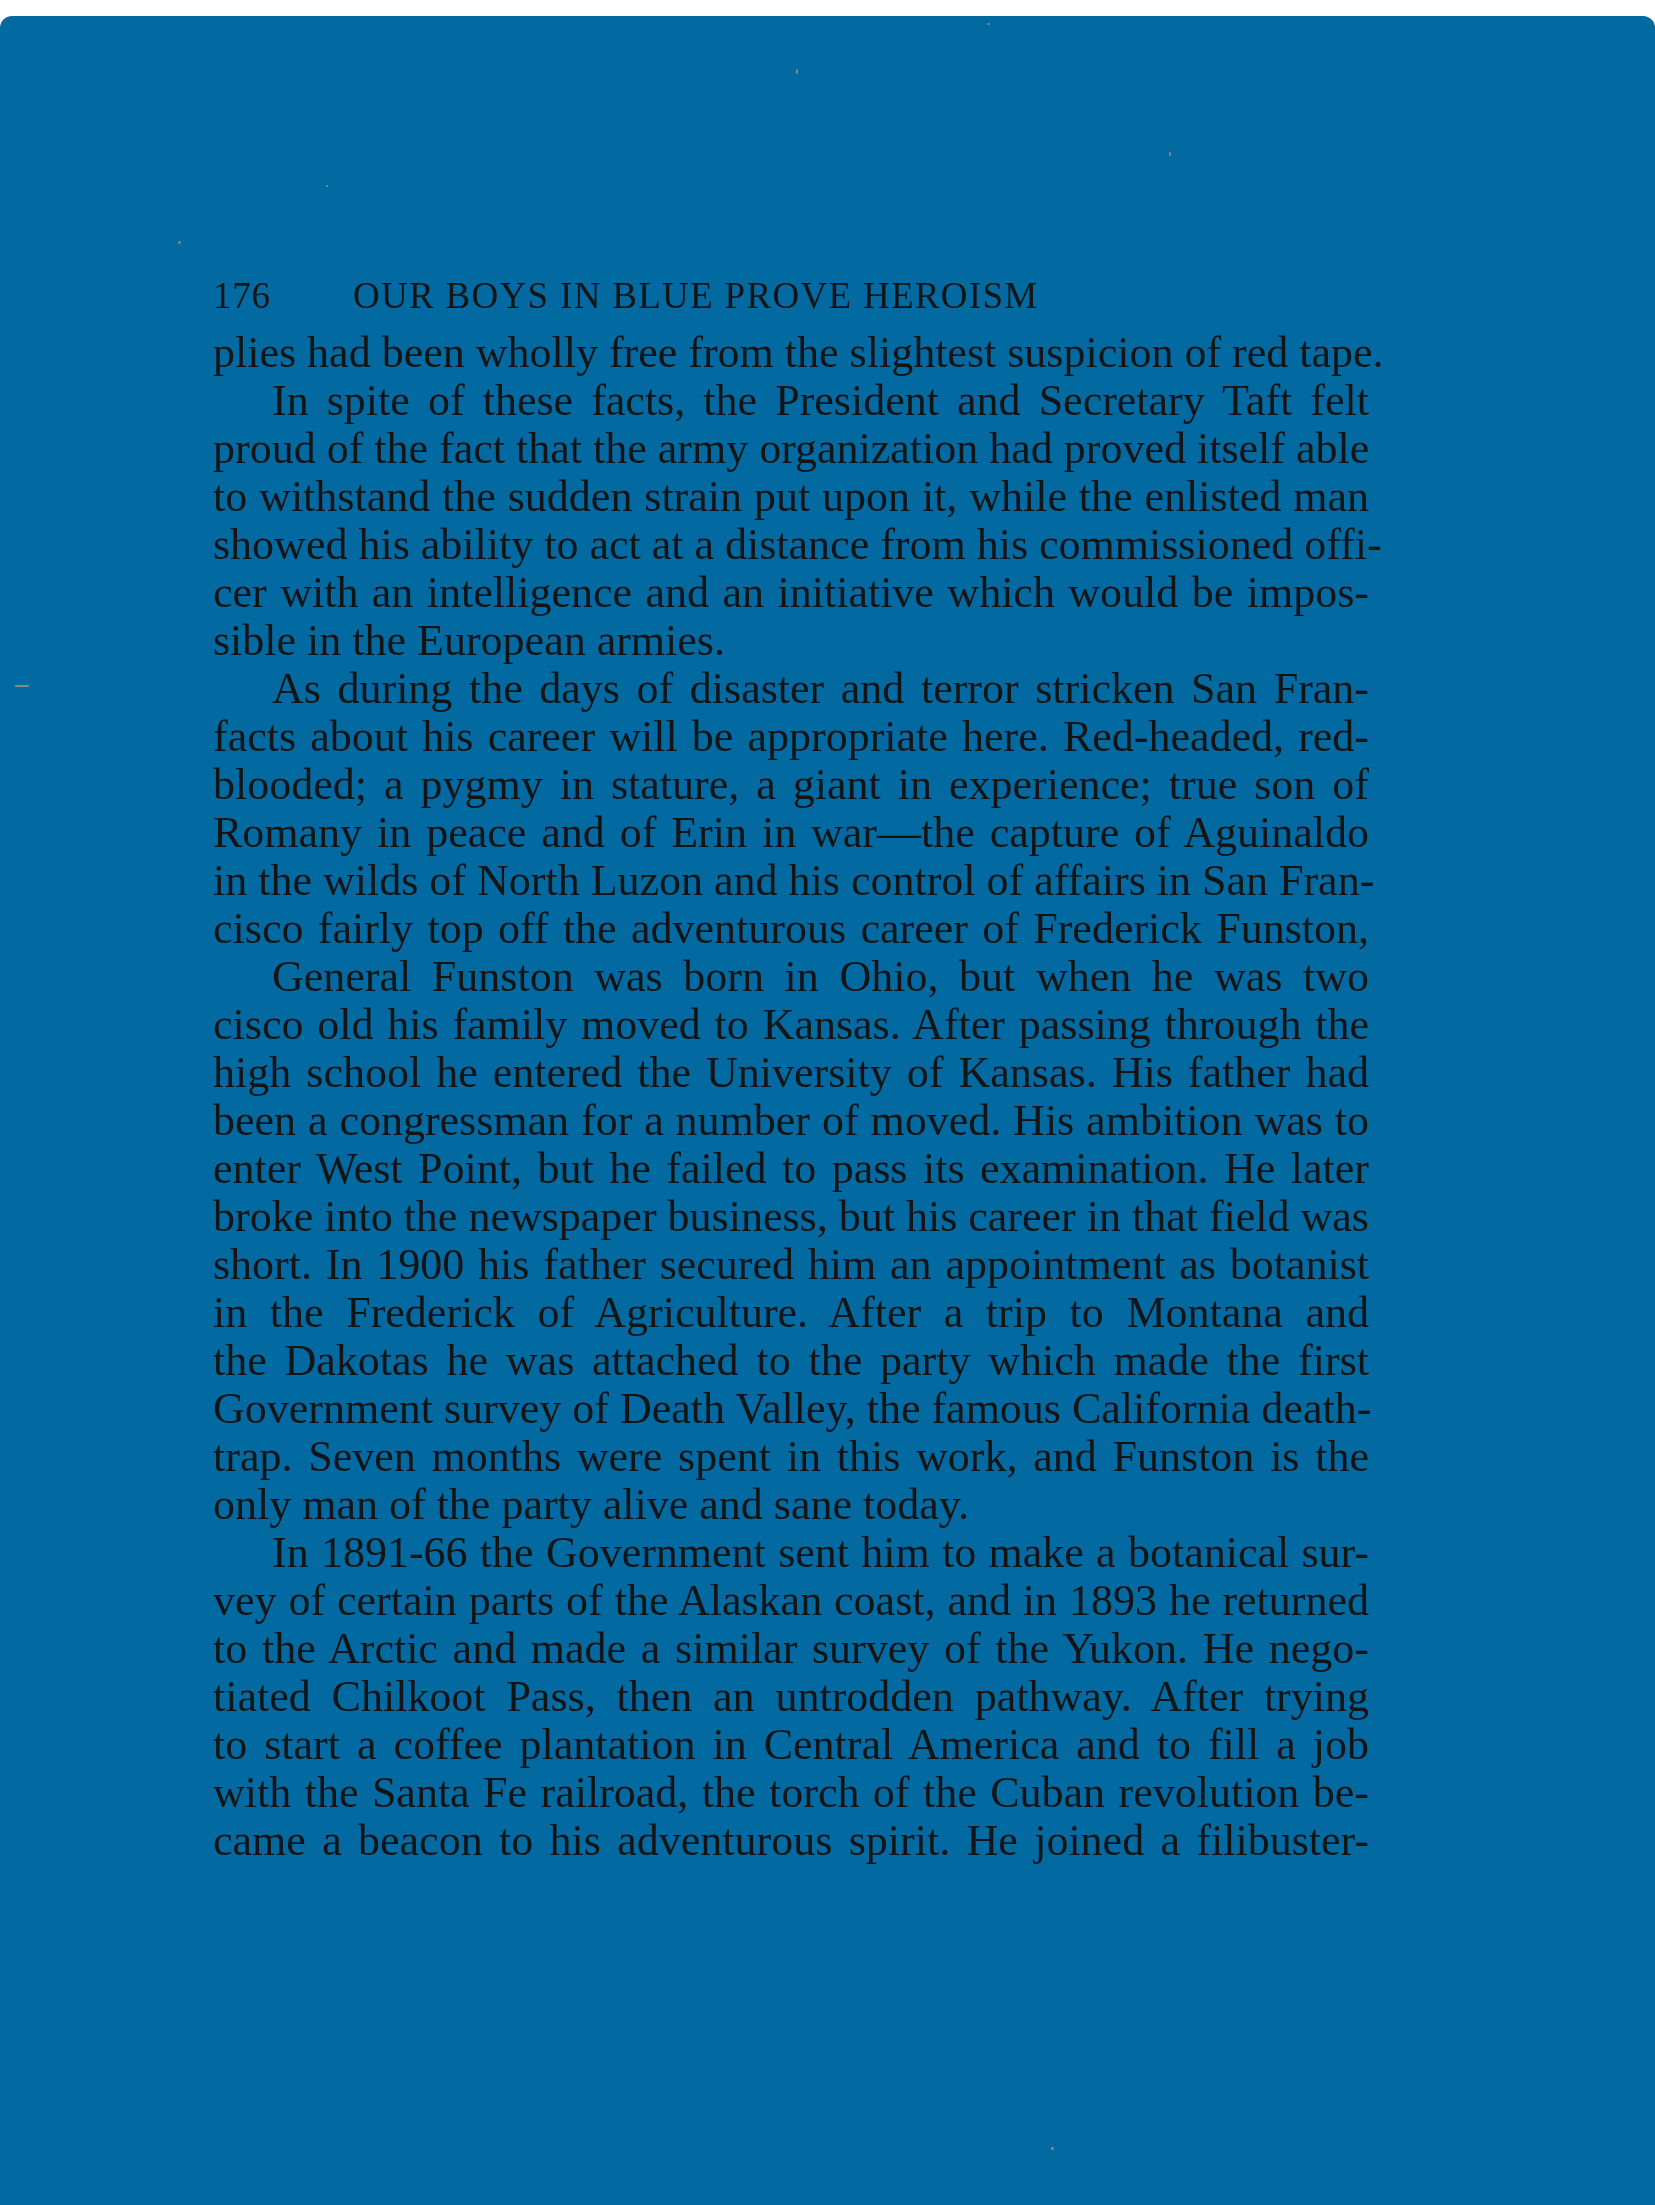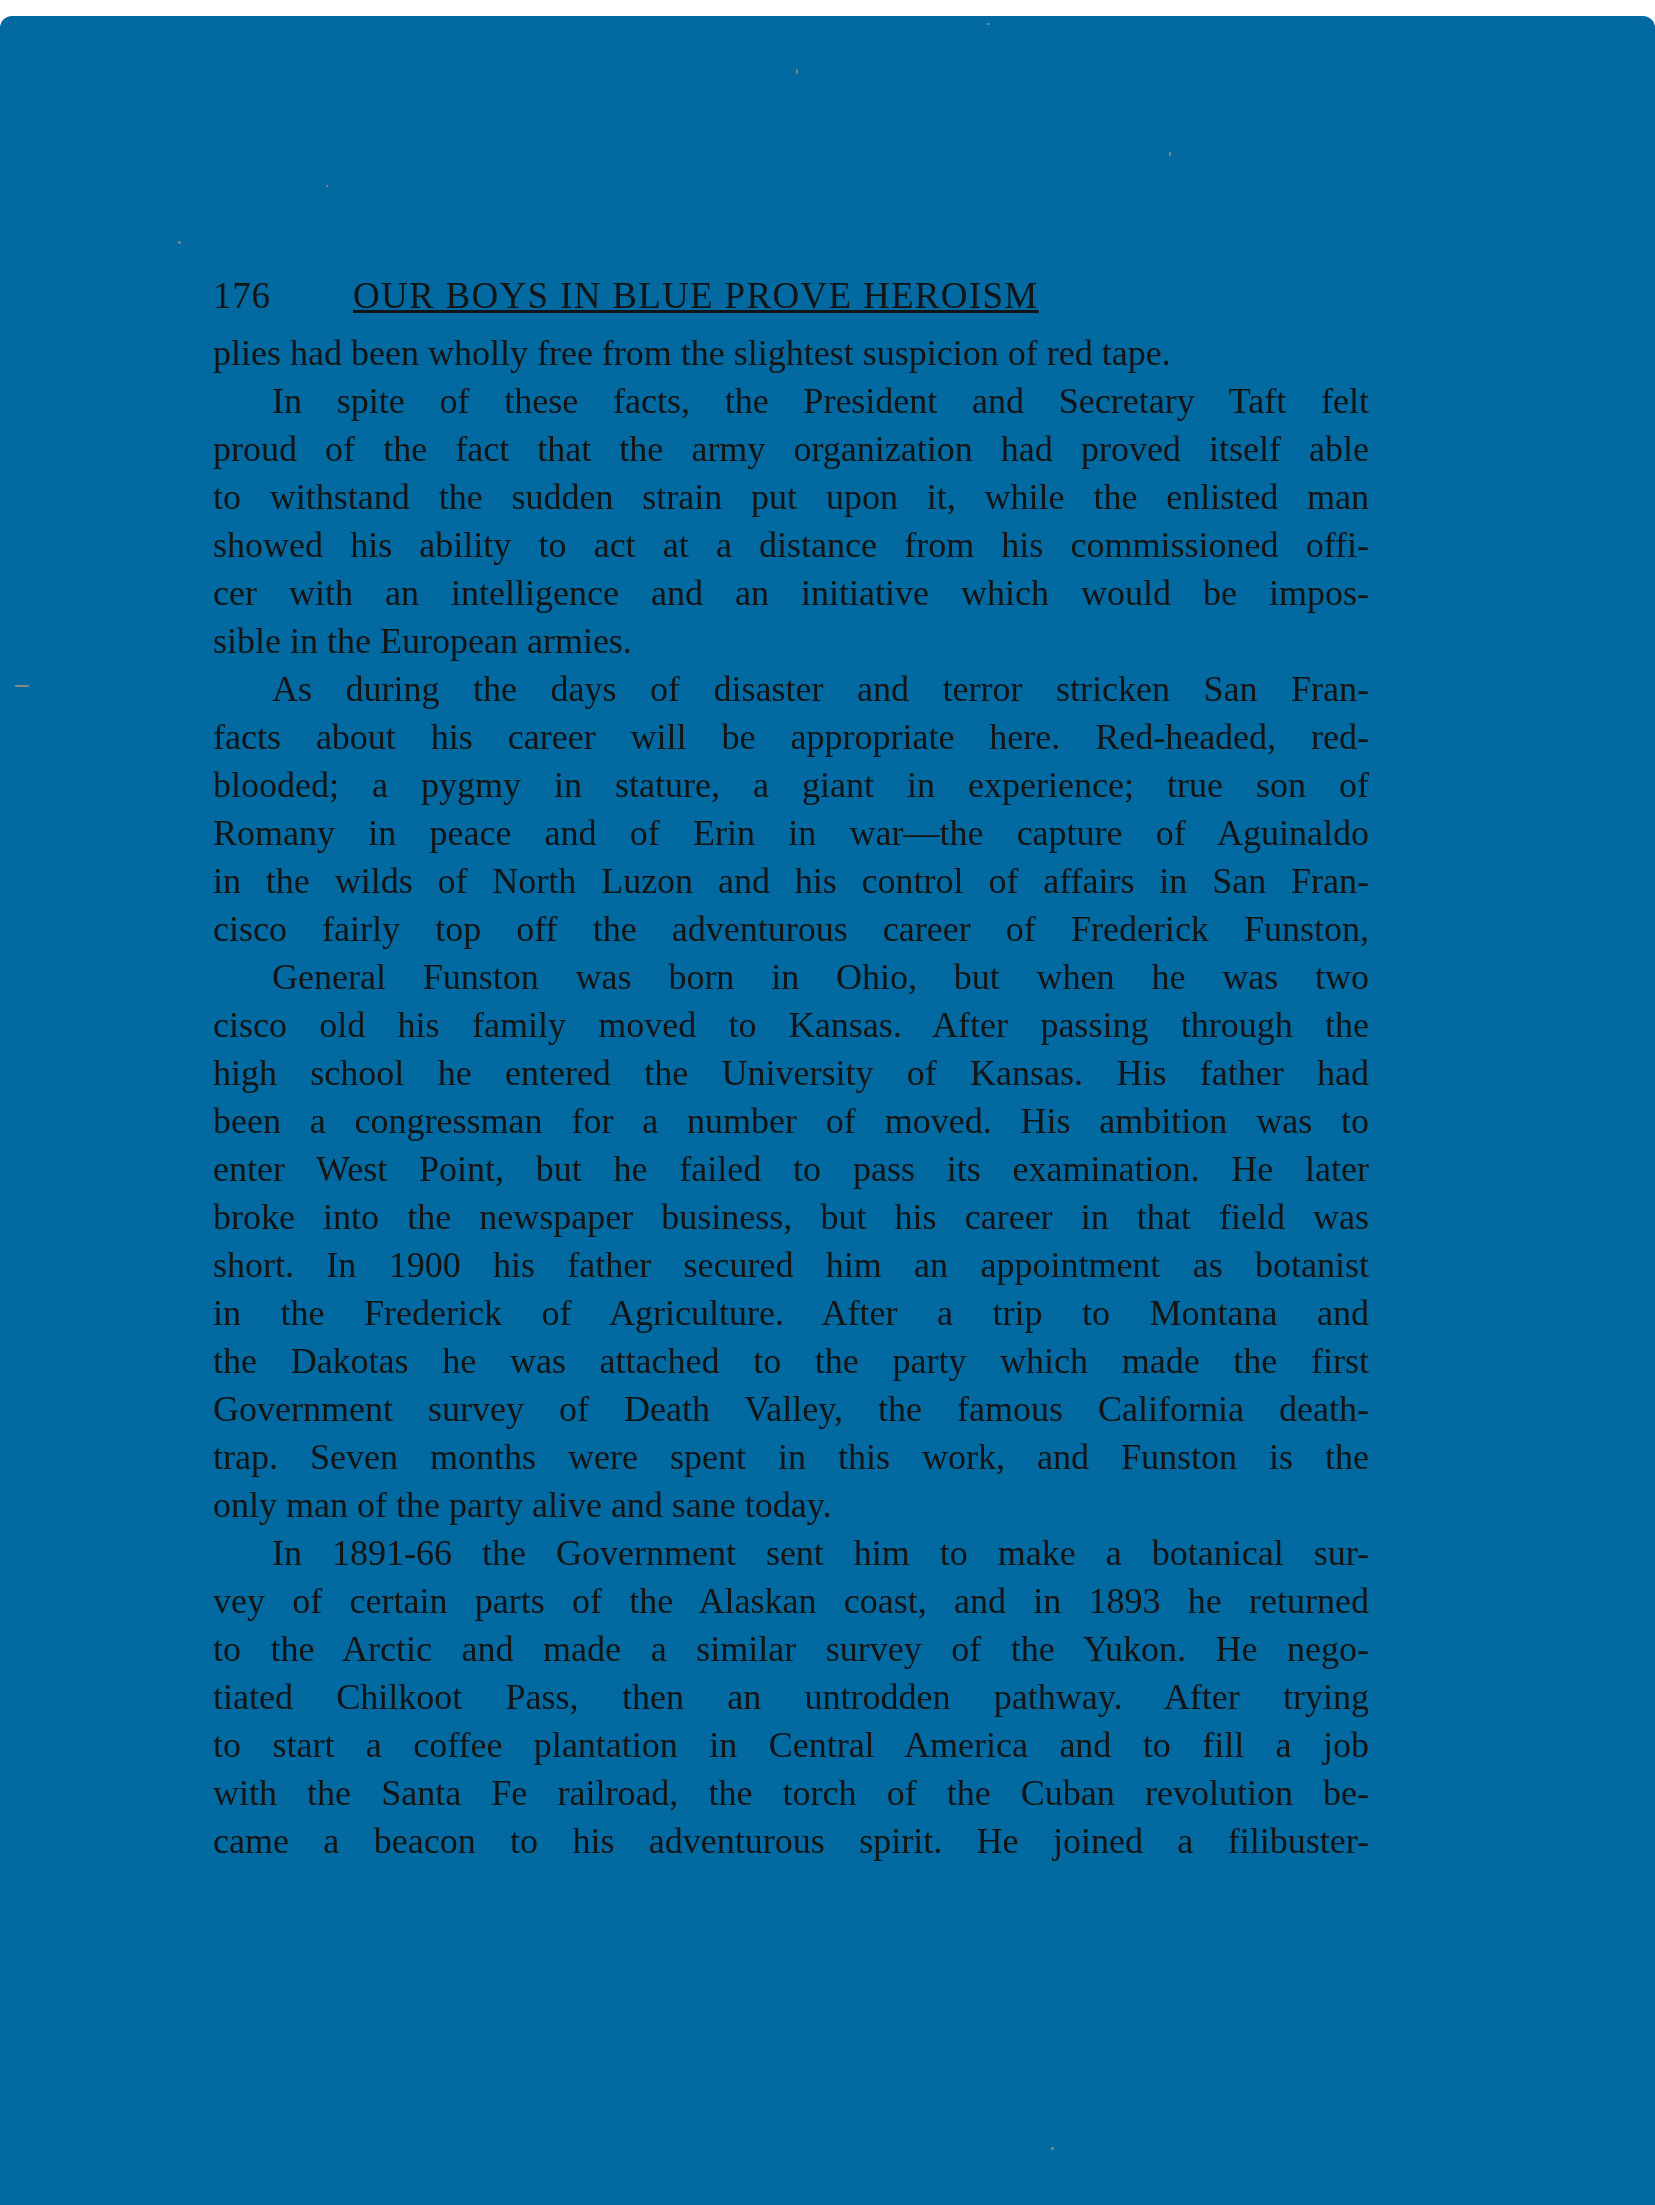--- a/index.html
+++ b/index.html
@@ -38,32 +38,31 @@
     .page-number {
       position: absolute;
       left: 0;
       top: 0;
     }
     .running-title {
       position: absolute;
       left: 140px;
       top: 0;
       letter-spacing: 1.3px;
-      text-decoration: underline;
     }
     .body-text {
       position: absolute;
       left: 213px;
       top: 313px;
       width: 1156px;
     }
     .line {
       height: 48px;
       line-height: 48px;
-      font-size: 36px;
+      font-size: 44px;
       white-space: nowrap;
       text-align: justify;
       text-align-last: justify;
       overflow: visible;
     }
     .line.last {
       text-align-last: left;
     }
     .line.indent {
       padding-left: 59px;

